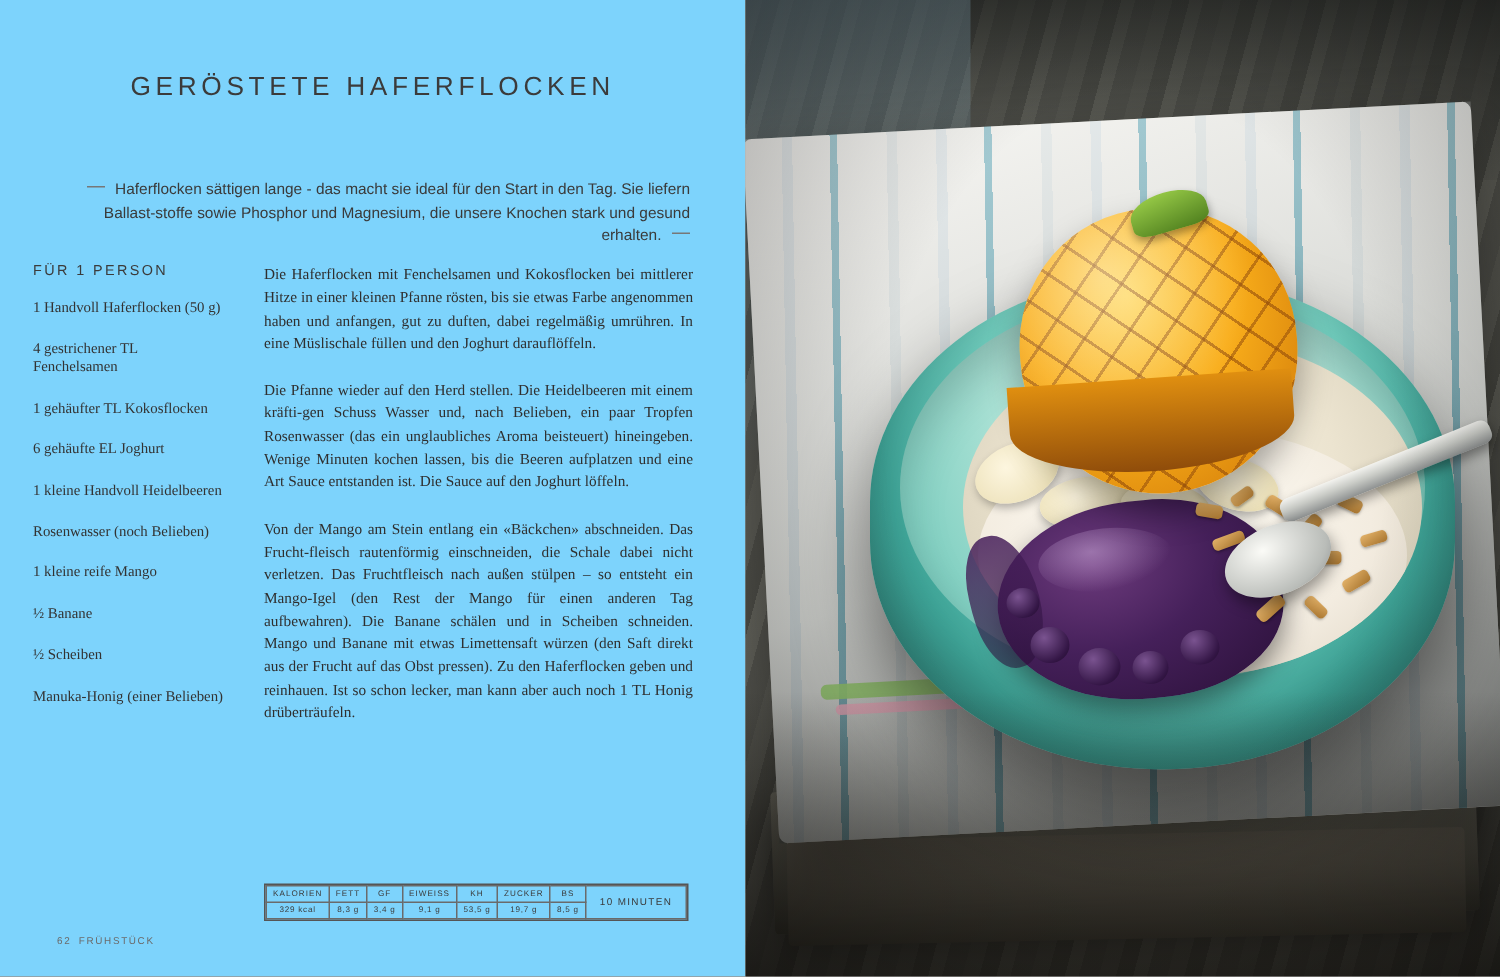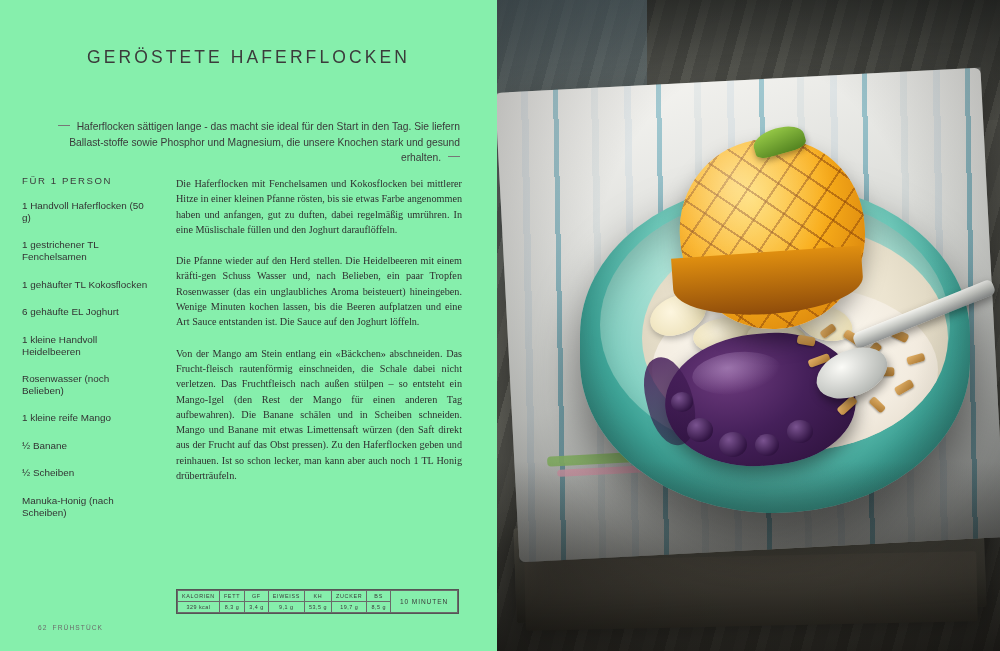--- a/index.html
+++ b/index.html
@@ -18,21 +18,21 @@
     position: relative;
     width: 1000px;
     height: 651px;
     display: flex;
   }
   
   .left-page {
     position: relative;
     width: 497px;
     height: 651px;
-    background: #86efac;
+    background: #7dd3fc;
     flex: 0 0 497px;
   }
   .title-block {
     position: absolute;
     left: 0;
     top: 44px;
     width: 497px;
     text-align: center;
   }
   .title-line {
@@ -73,21 +73,21 @@
     width: 128px;
   }
   .ing-head {
     font-family: "Liberation Sans", sans-serif;
     font-size: 9.6px;
     letter-spacing: 1.6px;
     color: #3b3b3b;
     margin-bottom: 14px;
   }
   .ing-item {
-    font-family: Liberation Sans, sans-serif;
+    font-family: Liberation Serif, serif;
     font-size: 9.9px;
     color: #333;
     margin-bottom: 15.4px;
     line-height: 12px;
   }
   .method {
     position: absolute;
     left: 176px;
     top: 176px;
     width: 286px;
@@ -439,29 +439,29 @@
       <div class="title-line">GERÖSTETE HAFERFLOCKEN</div>
     </div>
 
     <div class="intro">
       <span class="dash left"></span><span>Haferflocken sättigen lange - das macht sie ideal für den Start in den Tag. Sie liefern Ballast-stoffe sowie Phosphor und Magnesium, die unsere Knochen stark und gesund erhalten.</span><span class="dash right"></span>
     </div>
 
     <div class="ingredients">
       <div class="ing-head">FÜR 1 PERSON</div>
       <div class="ing-item">1 Handvoll Haferflocken (50 g)</div>
-      <div class="ing-item">1 gestrichener TL Fenchelsamen</div>
+      <div class="ing-item">4 gestrichener TL Fenchelsamen</div>
       <div class="ing-item">1 gehäufter TL Kokosflocken</div>
       <div class="ing-item">6 gehäufte EL Joghurt</div>
       <div class="ing-item">1 kleine Handvoll Heidelbeeren</div>
       <div class="ing-item">Rosenwasser (noch Belieben)</div>
       <div class="ing-item">1 kleine reife Mango</div>
       <div class="ing-item">½ Banane</div>
       <div class="ing-item">½ Scheiben</div>
-      <div class="ing-item">Manuka-Honig (nach Scheiben)</div>
+      <div class="ing-item">Manuka-Honig (einer Belieben)</div>
     </div>
 
     <div class="method">
       <p>Die Haferflocken mit Fenchelsamen und Kokosflocken bei mittlerer Hitze in einer kleinen Pfanne rösten, bis sie etwas Farbe angenommen haben und anfangen, gut zu duften, dabei regelmäßig umrühren. In eine Müslischale füllen und den Joghurt darauflöffeln.</p>
       <p>Die Pfanne wieder auf den Herd stellen. Die Heidelbeeren mit einem kräfti-gen Schuss Wasser und, nach Belieben, ein paar Tropfen Rosenwasser (das ein unglaubliches Aroma beisteuert) hineingeben. Wenige Minuten kochen lassen, bis die Beeren aufplatzen und eine Art Sauce entstanden ist. Die Sauce auf den Joghurt löffeln.</p>
       <p>Von der Mango am Stein entlang ein «Bäckchen» abschneiden. Das Frucht-fleisch rautenförmig einschneiden, die Schale dabei nicht verletzen. Das Fruchtfleisch nach außen stülpen – so entsteht ein Mango-Igel (den Rest der Mango für einen anderen Tag aufbewahren). Die Banane schälen und in Scheiben schneiden. Mango und Banane mit etwas Limettensaft würzen (den Saft direkt aus der Frucht auf das Obst pressen). Zu den Haferflocken geben und reinhauen. Ist so schon lecker, man kann aber auch noch 1 TL Honig drüberträufeln.</p>
     </div>
 
     <div class="nutrition">
       <table>

